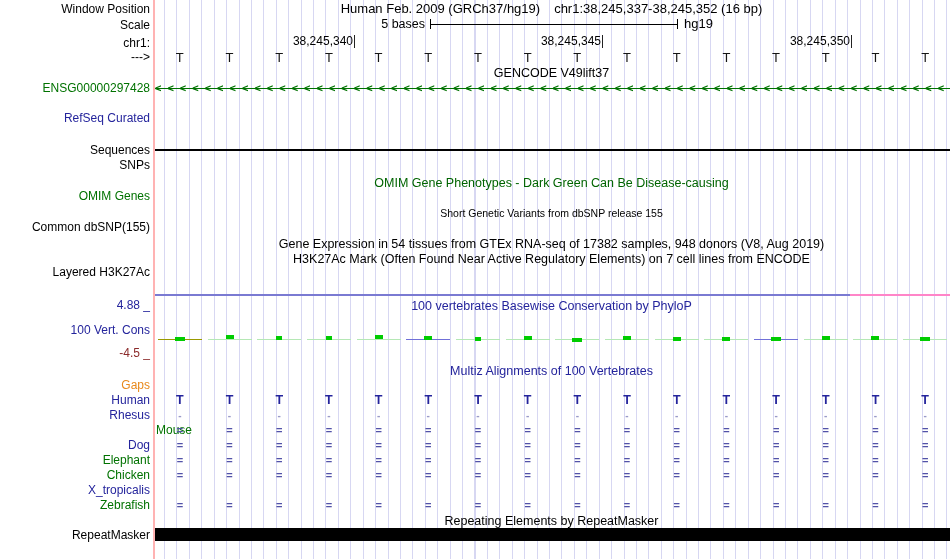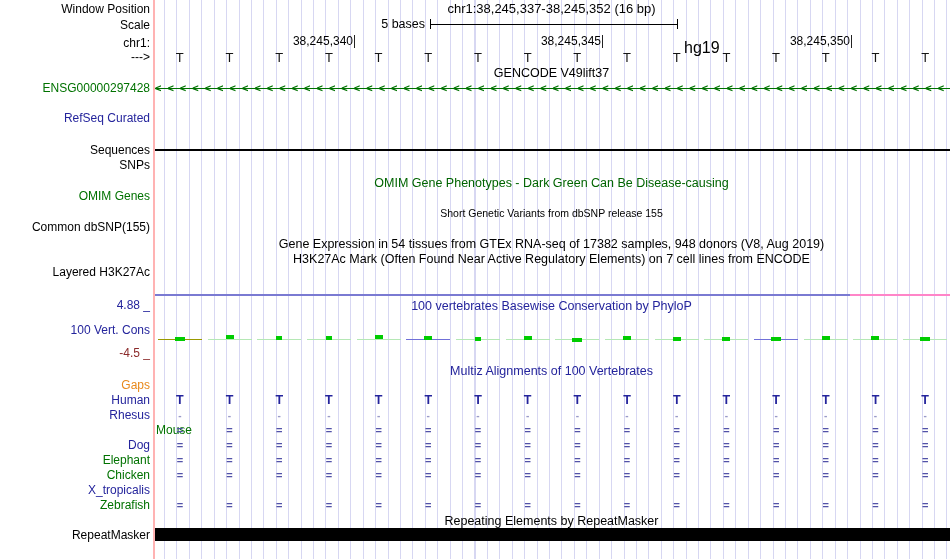--- a/index.html
+++ b/index.html
@@ -26,21 +26,21 @@
   .ct.t-navy{color:var(--navy,#24249c);}
 
   .hdr{position:absolute;top:1px;left:155px;width:793px;display:flex;justify-content:center;gap:14px;
        font-size:13px;line-height:15px;white-space:nowrap;}
 
   
   .scale-text{position:absolute;left:155px;top:17px;width:270px;text-align:right;font-size:12.5px;line-height:14px;}
   .scalebar{position:absolute;left:430px;top:19px;width:246px;height:10px;
             border-left:1px solid #000;border-right:1px solid #000;
             background:linear-gradient(#000,#000) center/100% 1px no-repeat;}
-  .genome-tag{position:absolute;left:684px;top:17px;font-size:16px;line-height:14px;margin-top:24px;}
+  .genome-tag{position:absolute;left:684px;top:17px;font-size:13px;line-height:14px;}
 
   
   .postick{position:absolute;top:35px;width:150px;height:13px;line-height:13px;text-align:right;
            font-size:12px;border-right:1px solid #222;padding-right:1px;white-space:nowrap;}
 
   
   .base{position:absolute;top:50px;transform:translateX(-50%);font-size:13px;color:#151515;}
 
   
   .gene-line{position:absolute;left:155px;top:88px;width:795px;height:1px;background:var(--green,#007200);}
@@ -68,20 +68,21 @@
   .rmsk-bar{position:absolute;left:155px;top:528px;width:795px;height:13px;background:#000;}
 </style>
 </head>
 <body>
 
 <div class="app">
   <div class="grid"></div>
   <div class="edge"></div>
 
   <div class="hdr">
+    <span>Human Feb. 2009 (GRCh37/hg19)</span>
     <span>chr1:38,245,337-38,245,352 (16 bp)</span>
   </div>
 
   <div class="ll" style="top:2px">Window Position</div>
   <div class="ll" style="top:18px">Scale</div>
   <div class="ll" style="top:36px">chr1:</div>
   <div class="ll" style="top:50px">---&gt;</div>
   <div class="ll c-green" style="top:81px">ENSG00000297428</div>
   <div class="ll c-navy" style="top:111px">RefSeq Curated</div>
   <div class="ll" style="top:143px">Sequences</div>

